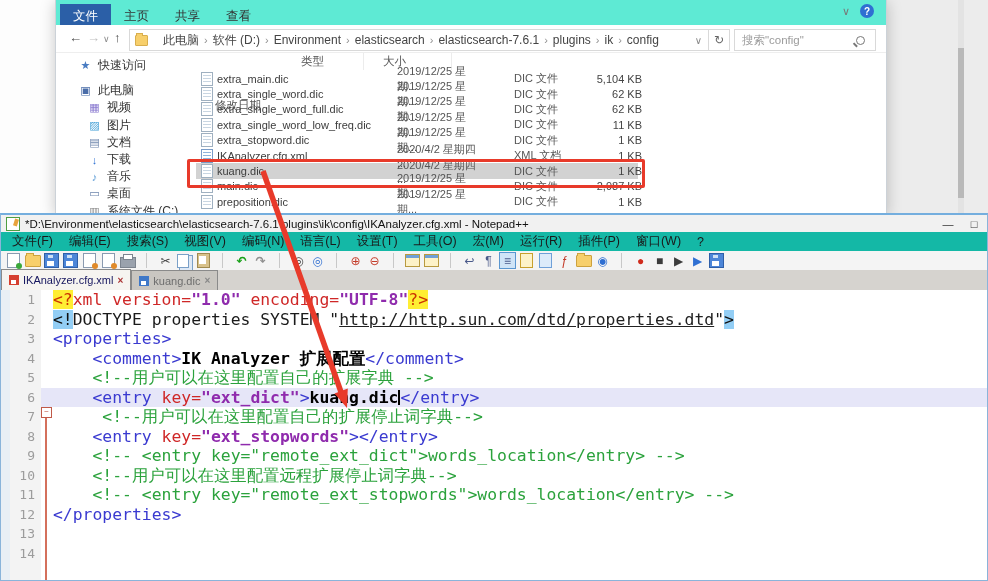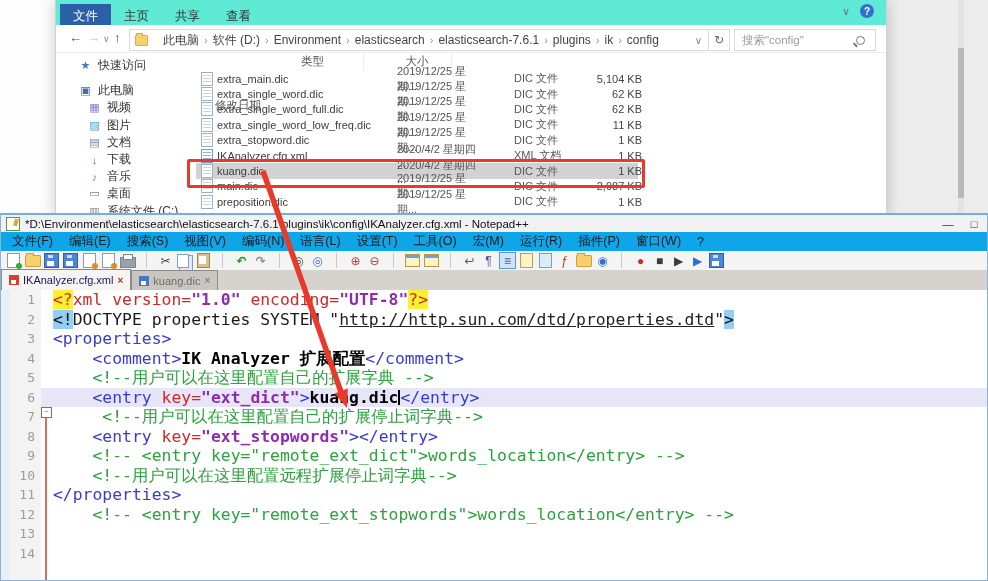--- a/index.html
+++ b/index.html
@@ -40,21 +40,21 @@
   .side-item.lv1{padding-left:31px;}
   .sic{width:15px;font-size:11px;margin-right:5px;text-align:center;flex:none;}
   .i-star{color:#4a7cc2;} .i-pc{color:#4a6da8;} .i-vid{color:#8a7ad0;} .i-pic{color:#4aa3d8;}
   .i-doc{color:#6f87ad;} .i-dl{color:#2c6fd2;font-weight:bold;} .i-mus{color:#5b9bd5;} .i-desk{color:#6f87ad;} .i-disk{color:#888;}
   .fhead{position:absolute;left:140px;top:53px;right:6px;height:17px;display:flex;font-size:11.5px;color:#555;}
   .hsp{width:19px;flex:none;}
   .hcell{border-right:1px solid #ececec;padding-top:1px;}
   .col-name{width:176px;flex:none;}
   .col-date{width:85px;flex:none;margin-top:44px;}
   .col-type{width:62px;flex:none;}
-  .col-size{width:88px;flex:none;padding-left:19px;box-sizing:border-box;text-align:center;}
+  .col-size{width:88px;flex:none;padding-left:19px;box-sizing:border-box;}
   .frows{position:absolute;left:140px;top:71px;}
   .frow{height:15.4px;display:flex;align-items:center;width:442px;font-size:11px;color:#3c3c3c;}
   .frow.sel{background:#d2d2d2;}
   .ficon{width:10px;height:12px;background:#fff;border:1px solid #9fb0c0;margin:0 4px 0 5px;flex:none;position:relative;}
   .ficon::before{content:"";position:absolute;left:1px;top:2px;right:1px;height:1px;background:#c9d6e2;box-shadow:0 3px 0 #c9d6e2,0 6px 0 #c9d6e2;}
   .ficon.fx{border-color:#7a9cc8;} .ficon.fx::before{background:#8fb4dc;box-shadow:0 3px 0 #8fb4dc,0 6px 0 #8fb4dc;}
   .fname{width:180px;flex:none;white-space:nowrap;overflow:hidden;}
   .fdate{width:85px;flex:none;color:#555;}
   .ftype{width:62px;flex:none;color:#555;margin-left:32px;}
   .fsize{width:88px;flex:none;text-align:right;padding-right:22px;box-sizing:border-box;color:#444;}
@@ -62,21 +62,21 @@
   .redrect{position:absolute;left:187px;top:159px;width:452px;height:23px;border:3px solid #e83a2a;border-radius:2px;z-index:45;}
   .arrow-svg{position:absolute;left:0;top:0;width:988px;height:581px;z-index:60;pointer-events:none;}
   
   .npp{position:absolute;left:0;top:213px;width:988px;height:368px;background:#fff;z-index:30;
        border:1px solid #8ab4da;border-top:2px solid #74aede;box-sizing:border-box;}
   .ntitle{position:absolute;left:0;top:0;right:0;height:17px;background:#f1f1f1;display:flex;align-items:center;}
   .nppico{width:12px;height:12px;border:1.5px solid #4f9e42;background:#fff;margin:0 5px 0 5px;position:relative;flex:none;}
   .nppico::after{content:"";position:absolute;right:1px;top:1px;width:4px;height:7px;background:#e8a33d;transform:rotate(18deg);}
   .ntitle-text{font-size:11.5px;color:#111;white-space:nowrap;overflow:hidden;flex:1;}
   .winbtn{width:26px;text-align:center;font-size:11px;color:#333;flex:none;}
-  .nmenu{position:absolute;left:0;top:17px;right:0;height:19px;background:#0ea5e9;display:flex;align-items:center;padding-left:3px;}
+  .nmenu{position:absolute;left:0;top:17px;right:0;height:19px;background:#14b8a6;display:flex;align-items:center;padding-left:3px;}
   .mitem{font-size:12.5px;color:#1a1a1a;padding:2px 8px;}
   .ntools{position:absolute;left:0;top:36px;right:0;height:19px;background:#f4f4f4;border-bottom:1px solid #e2e2e2;display:flex;align-items:center;gap:2px;padding-left:4px;}
   .tbi{width:17px;height:17px;display:flex;align-items:center;justify-content:center;flex:none;}
   .tbi.act{background:#cfe4f7;border:1px solid #5a96d0;box-sizing:border-box;}
   .tbg{font-size:12px;line-height:1;}
   .tb-sep{width:1px;height:15px;background:#c8c8c8;margin:0 3px;align-self:center;}
   .g-dark{color:#3c3c3c;} .g-green{color:#18a018;font-weight:bold;} .g-gray{color:#909090;font-weight:bold;}
   .g-blue{color:#2f6fd2;} .g-red{color:#c43c2a;} .g-slate{color:#4a5a8a;} .g-rec{color:#d02b1c;}
   .ic-page{width:11px;height:13px;background:#fff;border:1px solid #8a9ab0;position:relative;}
   .ic-page.d-green::after{content:"";position:absolute;right:-3px;bottom:-2px;width:6px;height:6px;border-radius:50%;background:#3aa83a;}
@@ -492,22 +492,22 @@
         <div class="cline"><span class="sg-y">&lt;?</span><span class="sg-r">xml version=</span><span class="sg-p">"1.0"</span><span class="sg-r"> encoding=</span><span class="sg-p">"UTF-8"</span><span class="sg-y">?&gt;</span></div>
         <div class="cline"><span class="sg-hb">&lt;!</span><span class="sg-k">DOCTYPE properties SYSTEM "</span><span class="sg-u">http://http.sun.com/dtd/properties.dtd</span><span class="sg-k">"</span><span class="sg-hb">&gt;</span></div>
         <div class="cline"><span class="sg-b">&lt;properties&gt;</span></div>
         <div class="cline"><span class="sg-k">    </span><span class="sg-b">&lt;comment&gt;</span><span class="sg-bk">IK Analyzer 扩展配置</span><span class="sg-b">&lt;/comment&gt;</span></div>
         <div class="cline"><span class="sg-k">    </span><span class="sg-g">&lt;!--用户可以在这里配置自己的扩展字典 --&gt;</span></div>
         <div class="cline hl"><span class="sg-k">    </span><span class="sg-b">&lt;entry</span><span class="sg-r"> key=</span><span class="sg-p">"ext_dict"</span><span class="sg-b">&gt;</span><span class="sg-bk">kuang.dic</span><span class="sg-cur"></span><span class="sg-b">&lt;/entry&gt;</span></div>
         <div class="cline"><span class="sg-k">     </span><span class="sg-g">&lt;!--用户可以在这里配置自己的扩展停止词字典--&gt;</span></div>
         <div class="cline"><span class="sg-k">    </span><span class="sg-b">&lt;entry</span><span class="sg-r"> key=</span><span class="sg-p">"ext_stopwords"</span><span class="sg-b">&gt;&lt;/entry&gt;</span></div>
         <div class="cline"><span class="sg-k">    </span><span class="sg-g">&lt;!-- &lt;entry key="remote_ext_dict"&gt;words_location&lt;/entry&gt; --&gt;</span></div>
         <div class="cline"><span class="sg-k">    </span><span class="sg-g">&lt;!--用户可以在这里配置远程扩展停止词字典--&gt;</span></div>
+        <div class="cline"><span class="sg-k">    </span><span class="sg-g">&lt;!-- &lt;entry key="remote_ext_stopwords"&gt;words_location&lt;/entry&gt; --&gt;</span></div>
         <div class="cline"><span class="sg-b">&lt;/properties&gt;</span></div>
-        <div class="cline"><span class="sg-k">    </span><span class="sg-g">&lt;!-- &lt;entry key="remote_ext_stopwords"&gt;words_location&lt;/entry&gt; --&gt;</span></div>
         <div class="cline"></div>
       </div>
   </div>
 </div>
 
 <svg class="arrow-svg" viewBox="0 0 988 581">
   <line x1="263" y1="171" x2="341" y2="392" stroke="#e83a2a" stroke-width="5.5"></line>
   <polygon points="347,408 334.5,393.5 347.8,388.5" fill="#e83a2a"></polygon>
 </svg>
 

